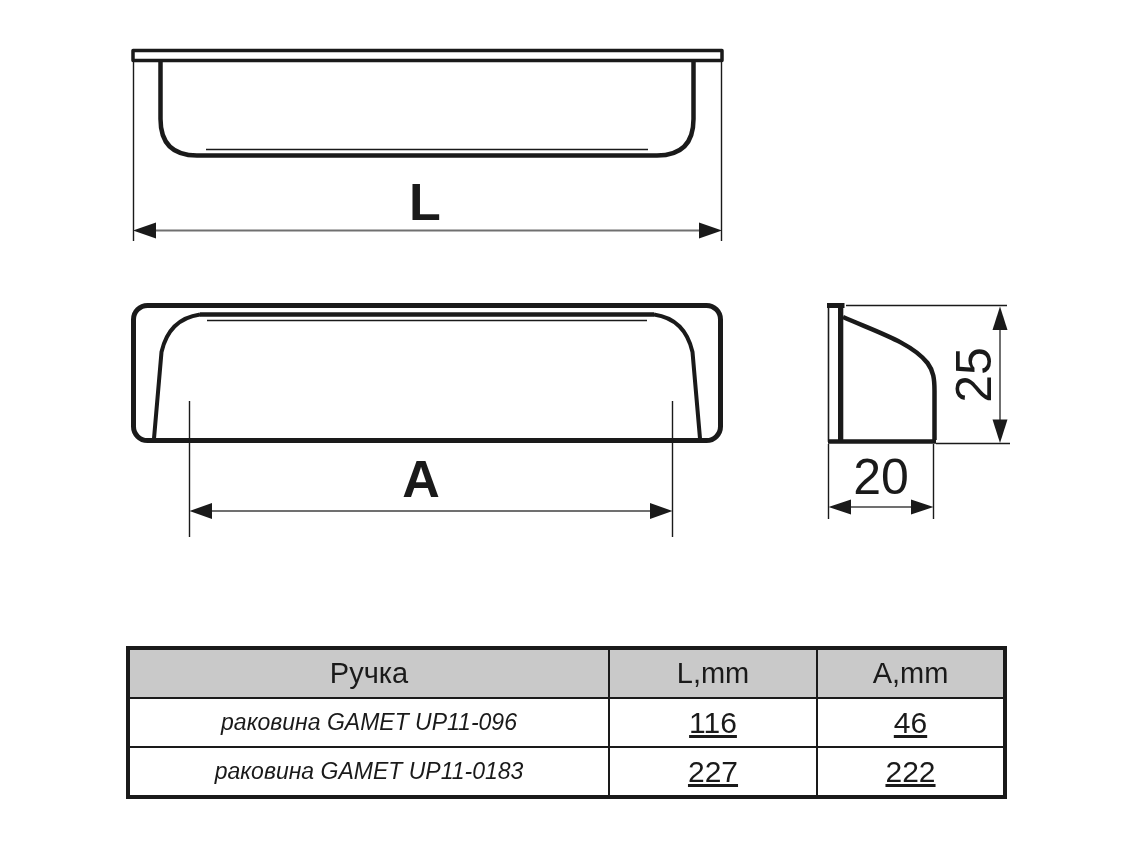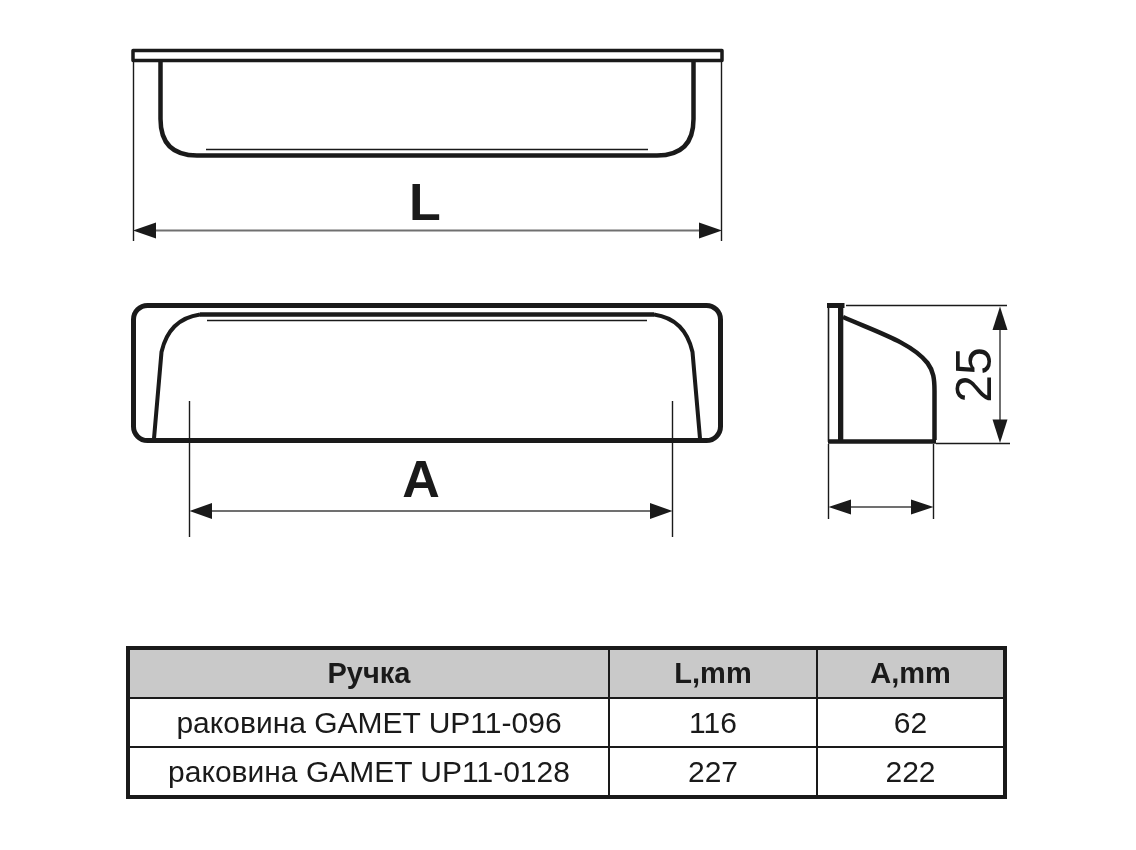--- a/index.html
+++ b/index.html
@@ -47,26 +47,26 @@
   }
   table.spec th, table.spec td {
     border: 2.5px solid #1a1a1a;
     text-align: center;
     vertical-align: middle;
     padding: 0;
     overflow: hidden;
   }
   table.spec th {
     background: #c9c9c9;
-    font-weight: 700;
+    font-weight: 400;
     font-size: 29px;
     height: 47px;
   }
-  td.cell-name { font-size: 30px; height: 47px; }
-  td.cell-val  { font-size: 30px; height: 47px; }
+  td.cell-name { font-size: 23px; height: 47px; font-style: italic; }
+  td.cell-val  { font-size: 30px; height: 47px; text-decoration: underline; }
   col.c-name { width: 481px; }
   col.c-l    { width: 208px; }
   col.c-a    { width: 188px; }
 </style>
 </head>
 <body>
 
 <div class="canvas">
 
   <svg class="lineart" viewBox="0 0 1136 850" fill="none" stroke="#1a1a1a" stroke-linecap="butt" stroke-linejoin="round">
@@ -126,41 +126,42 @@
       <polygon fill="#1a1a1a" stroke="none" points="933.5,507 911,499.5 911,514.5"></polygon>
     </g>
   </svg>
 
   <div class="dim-label dim-letter" style="left: 385px; top: 176px; width: 80px;">L</div>
 
   <div class="dim-label dim-letter" style="left: 381px; top: 453px; width: 80px;">A</div>
 
   <div class="dim-label dim-number rot90" style="left: 919px; top: 350px; width: 110px;">25</div>
 
+  <div class="dim-label dim-number" style="left: 826px; top: 452px; width: 110px;">20</div>
 
   <table class="spec">
     <colgroup>
         <col class="c-name">
         <col class="c-l">
         <col class="c-a">
       </colgroup>
     <thead>
       <tr>
         <th>Ручка</th>
         <th>L,mm</th>
         <th>A,mm</th>
       </tr>
     </thead>
     <tbody>
       <tr>
         <td class="cell-name">раковина GAMET UP11-096</td>
         <td class="cell-val">116</td>
-        <td class="cell-val">62</td>
+        <td class="cell-val">46</td>
       </tr>
       <tr>
-        <td class="cell-name">раковина GAMET UP11-0128</td>
+        <td class="cell-name">раковина GAMET UP11-0183</td>
         <td class="cell-val">227</td>
         <td class="cell-val">222</td>
       </tr>
     </tbody>
   </table>
 
 </div>
 
 </body></html>

